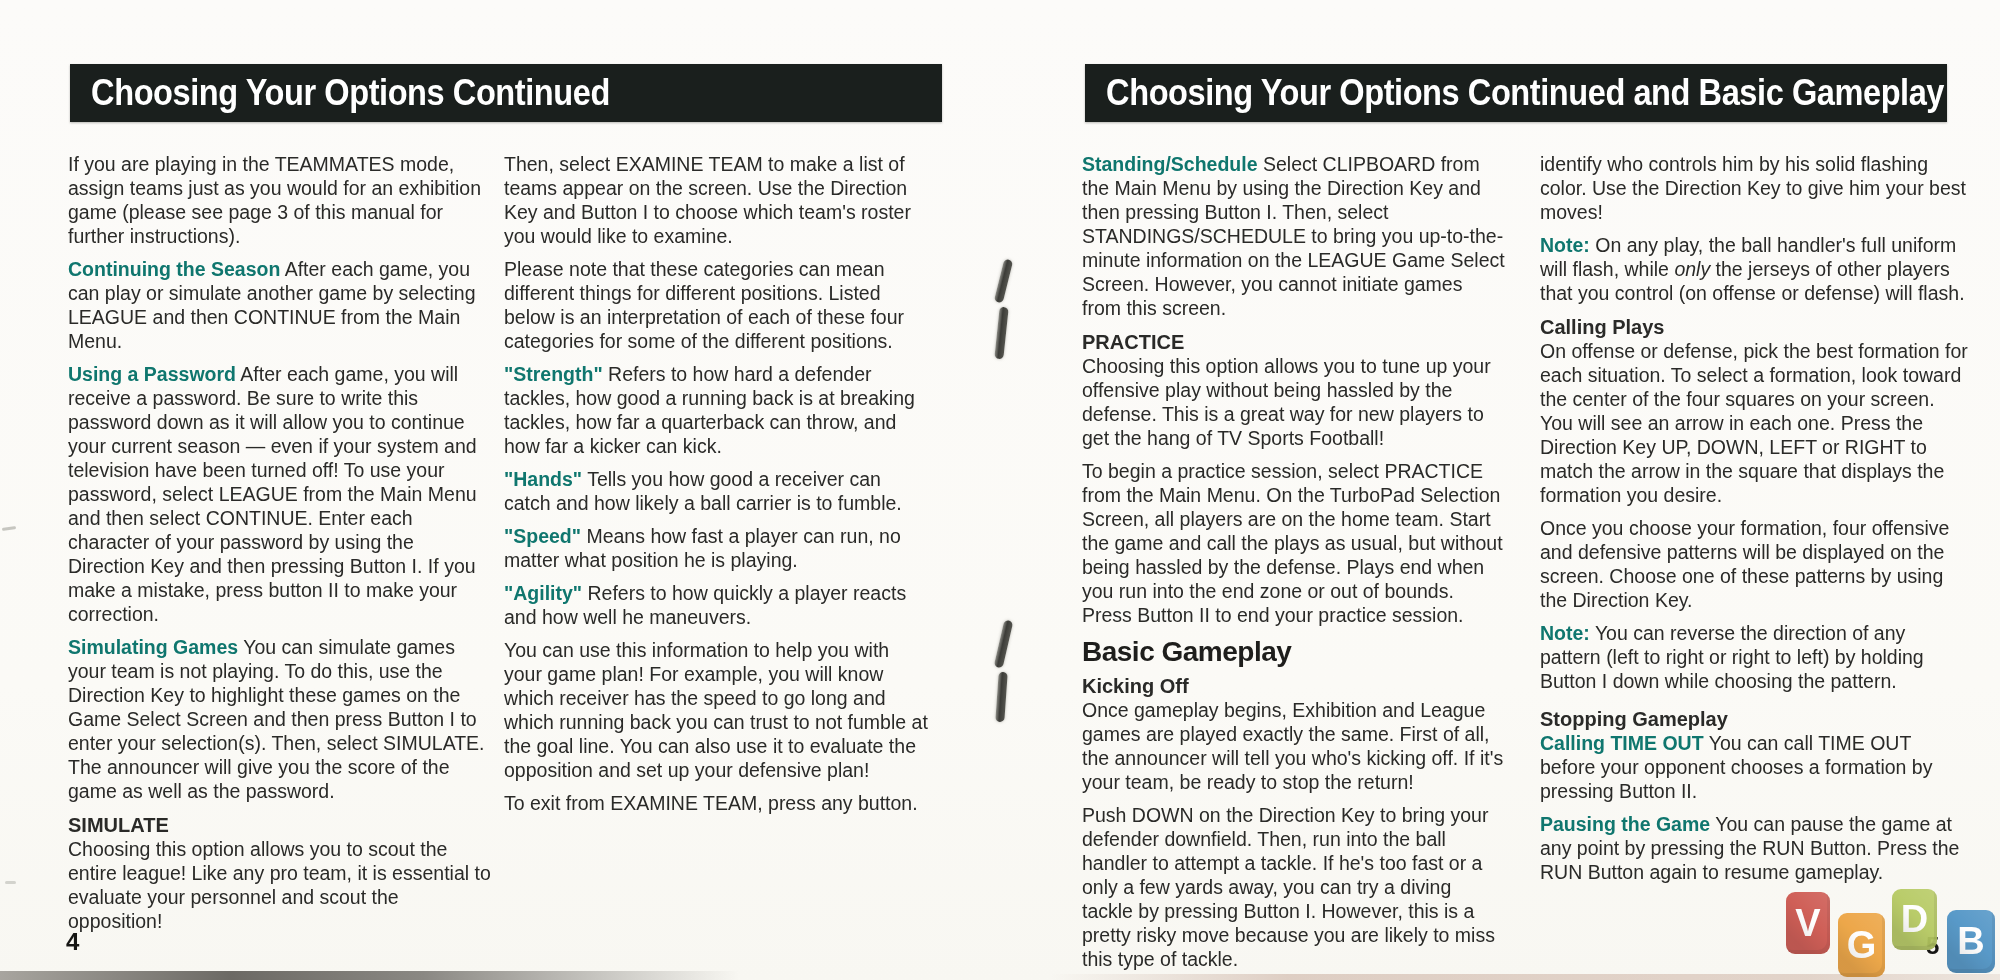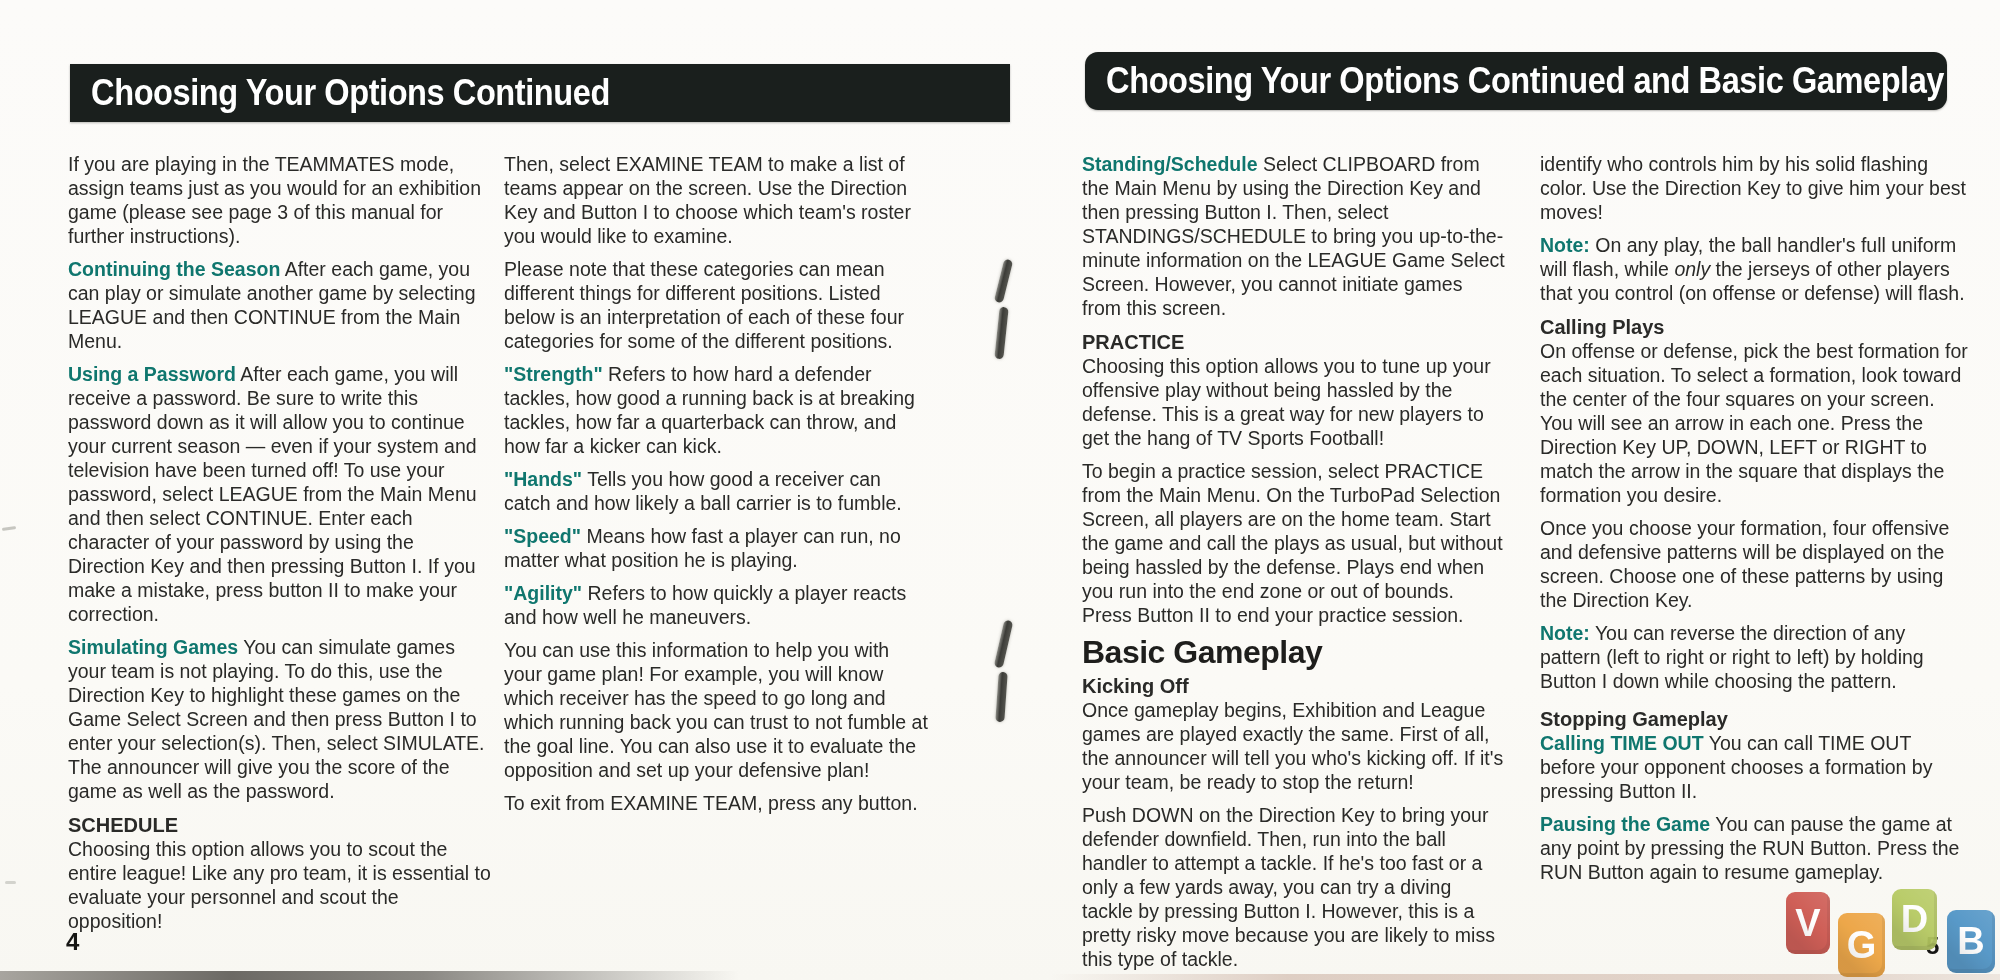--- a/index.html
+++ b/index.html
@@ -13,36 +13,36 @@
   .header-bar{
     position:absolute;height:58px;background:#1a1f1d;color:#ffffff;
     display:flex;align-items:center;
     box-shadow:0 1px 2px rgba(60,60,55,.35);
   }
   .header-bar .hb-text{
     font-weight:bold;font-size:37px;letter-spacing:-.5px;white-space:nowrap;
     transform:scaleX(.88);transform-origin:0 50%;
     padding-left:24px;
   }
-  #hdr-left{left:70px;top:64px;width:940px;text-align:center;}
-  #hdr-right{left:1085px;top:52px;width:862px;border-radius:13px;}
+  #hdr-left{left:70px;top:64px;width:872px;text-align:center;}
+  #hdr-right{left:1085px;top:64px;width:862px;}
   
   .col{
     position:absolute;top:152px;width:424px;
     font-size:19.5px;line-height:24px;color:#2a2a28;
     text-rendering:optimizeLegibility;
   }
   #col-a{left:68px;}
   #col-b{left:504px;width:428px;}
   #col-c{left:1082px;width:424px;}
   #col-d{left:1540px;width:428px;}
   .col p{margin:0 0 9px 0;}
   .col .h{font-weight:bold;font-size:20px;margin:10px 0 0 0;}
   .col .h.gap{margin-top:14px;}
-  .col .hero{font-weight:bold;font-size:32px;letter-spacing:-.5px;margin:13px 0 7px 0;color:#1e1e1c;}
+  .col .hero{font-weight:bold;font-size:28px;letter-spacing:-.5px;margin:13px 0 7px 0;color:#1e1e1c;}
   .col b{font-weight:bold;color:#0f766e;}
   .col i{font-style:italic;}
   
   .pagenum{position:absolute;font-weight:bold;font-size:24px;color:#161614;z-index:2;}
   #pn-left{left:66px;top:928px;}
   #pn-right{left:1926px;top:932px;}
   
   .staple{
     position:absolute;width:9px;border-radius:5px;z-index:1;
     background:linear-gradient(90deg,#8a8a84,#3c3c38 40%,#55554f);
@@ -89,21 +89,21 @@
 <div class="scan-surface"></div>
 
 <div class="header-bar" id="hdr-left">
   <span class="hb-text">Choosing Your Options Continued</span>
 </div>
 <div class="col" id="col-a">
     <p><span>If you are playing in the TEAMMATES mode, assign teams just as you would for an exhibition game (please see page 3 of this manual for further instructions).</span></p>
     <p><b>Continuing the Season</b><span> After each game, you can play or simulate another game by selecting LEAGUE and then CONTINUE from the Main Menu.</span></p>
     <p><b>Using a Password</b><span> After each game, you will receive a password. Be sure to write this password down as it will allow you to continue your current season — even if your system and television have been turned off! To use your password, select LEAGUE from the Main Menu and then select CONTINUE. Enter each character of your password by using the Direction Key and then pressing Button I. If you make a mistake, press button II to make your correction.</span></p>
     <p><b>Simulating Games</b><span> You can simulate games your team is not playing. To do this, use the Direction Key to highlight these games on the Game Select Screen and then press Button I to enter your selection(s). Then, select SIMULATE. The announcer will give you the score of the game as well as the password.</span></p>
-    <div class="h">SCHEDULE</div>
+    <div class="h">SIMULATE</div>
     <p><span>Choosing this option allows you to scout the entire league!  Like any pro team, it is essential to evaluate your personnel and scout the opposition!</span></p>
   </div>
 <div class="col" id="col-b">
     <p><span>Then, select EXAMINE TEAM to make a list of teams appear on the screen. Use the Direction Key and Button I to choose which team's roster you would like to examine.</span></p>
     <p><span>Please note that these categories can mean different things for different positions. Listed below is an interpretation of each of these four categories for some of the different positions.</span></p>
     <p><b>"Strength"</b><span> Refers to how hard a defender tackles, how good a running back is at breaking tackles, how far a quarterback can throw, and how far a kicker can kick.</span></p>
     <p><b>"Hands"</b><span> Tells you how good a receiver can catch and how likely a ball carrier is to fumble.</span></p>
     <p><b>"Speed"</b><span> Means how fast a player can run, no matter what position he is playing.</span></p>
     <p><b>"Agility"</b><span> Refers to how quickly a player reacts and how well he maneuvers.</span></p>
     <p><span>You can use this information to help you with your game plan! For example, you will know which receiver has the speed to go long and which running back you can trust to not fumble at the goal line. You can also use it to evaluate the opposition and set up your defensive plan!</span></p>

